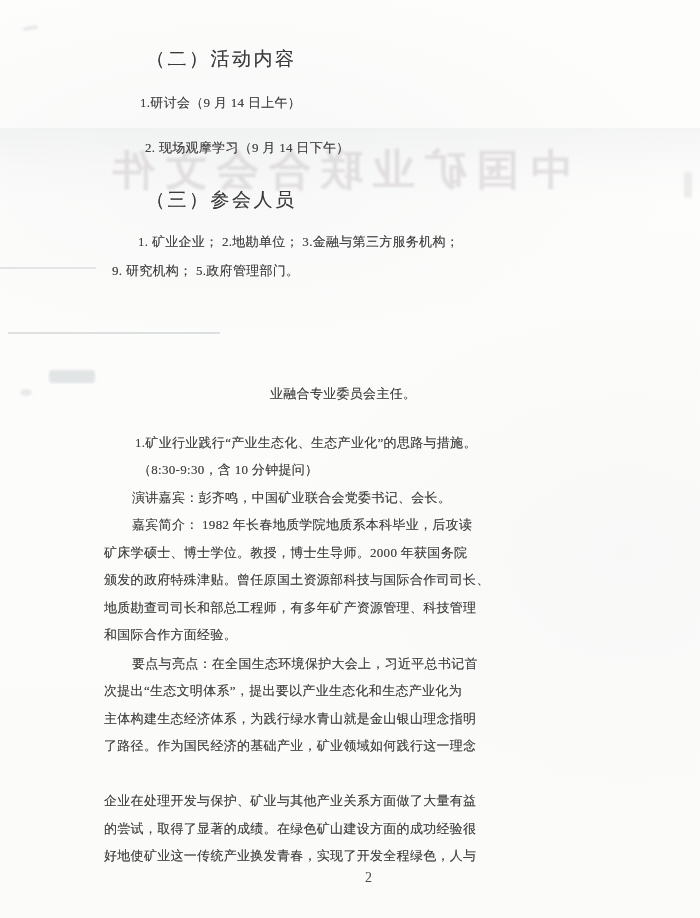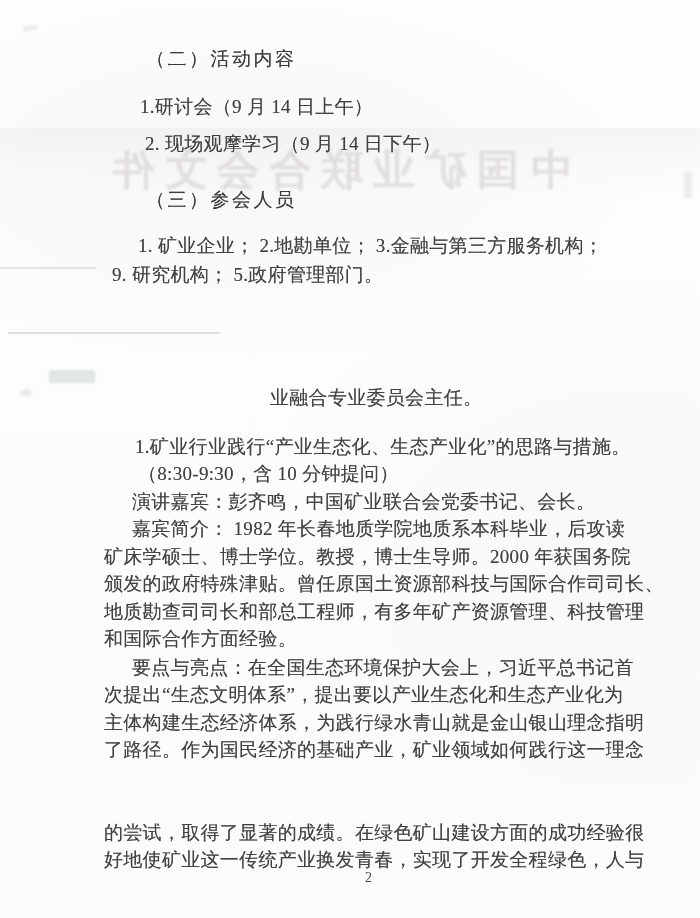--- a/index.html
+++ b/index.html
@@ -7,21 +7,21 @@
     position:relative; width:700px; height:918px; overflow:hidden;
     background:
       radial-gradient(ellipse 620px 280px at 32% 18%, rgba(226,230,230,0.22), transparent 70%),
       radial-gradient(ellipse 500px 400px at 85% 60%, rgba(230,235,232,0.18), transparent 75%),
       linear-gradient(#fdfdfc, #fbfbfa);
     font-family:"Liberation Serif","DejaVu Serif",serif;
     padding-left:38px;
   }
   .ln {
     position:absolute; white-space:nowrap;
-    color:#424242; font-size:19px; letter-spacing:0.3px;
+    color:#424242; font-size:13px; letter-spacing:0.3px;
     text-shadow:0 0 0.5px rgba(70,70,70,0.55);
   }
   .kai { font-size:19px; letter-spacing:2.5px; color:#3b3b3b; }
   .bold-head {
     font-family:"Liberation Sans","DejaVu Sans",sans-serif;
     font-weight:bold; font-size:20px; color:#323232; letter-spacing:0.5px;
   }
   .pagenum {
     position:absolute; left:0; top:870px; width:100%;
     text-align:center; font-size:14px; color:#4a4a4a; letter-spacing:1px;
@@ -60,21 +60,21 @@
   <div class="scanline-a"></div>
   <div class="scanline-b"></div>
   <div class="smudge-a"></div>
   <div class="smudge-b"></div>
   <div class="smudge-c"></div>
   <div class="smudge-d"></div>
   <div class="edge-tint"></div>
 
   <div class="ln kai" style="left:146px; top:46px">（二）活动内容</div>
   <div class="ln" style="left:140px; top:94px">1.研讨会（9 月 14 日上午）</div>
-  <div class="ln" style="left:145px; top:131px">2. 现场观摩学习（9 月 14 日下午）</div>
+  <div class="ln" style="left:145px; top:139px">2. 现场观摩学习（9 月 14 日下午）</div>
 
   <div class="ln kai" style="left:146px; top:187px">（三）参会人员</div>
   <div class="ln" style="left:138px; top:233px">1. 矿业企业；  2.地勘单位；  3.金融与第三方服务机构；</div>
   <div class="ln" style="left:112px; top:262px">9.  研究机构；  5.政府管理部门。</div>
 
   <div class="ln" style="left:270px; top:385px">业融合专业委员会主任。</div>
 
   <div class="ln" style="left:135px; top:434px">1.矿业行业践行“产业生态化、生态产业化”的思路与措施。</div>
   <div class="ln" style="left:138px; top:461px">（8:30-9:30，含 10 分钟提问）</div>
   <div class="ln" style="left:132px; top:489px">演讲嘉宾：彭齐鸣，中国矿业联合会党委书记、会长。</div>
@@ -82,17 +82,18 @@
   <div class="ln" style="left:132px; top:516px">嘉宾简介： 1982 年长春地质学院地质系本科毕业，后攻读</div>
   <div class="ln" style="left:104px; top:544px">矿床学硕士、博士学位。教授，博士生导师。2000 年获国务院</div>
   <div class="ln" style="left:104px; top:571px">颁发的政府特殊津贴。曾任原国土资源部科技与国际合作司司长、</div>
   <div class="ln" style="left:104px; top:599px">地质勘查司司长和部总工程师，有多年矿产资源管理、科技管理</div>
   <div class="ln" style="left:104px; top:626px">和国际合作方面经验。</div>
 
   <div class="ln" style="left:132px; top:655px">要点与亮点：在全国生态环境保护大会上，习近平总书记首</div>
   <div class="ln" style="left:104px; top:682px">次提出“生态文明体系”，提出要以产业生态化和生态产业化为</div>
   <div class="ln" style="left:104px; top:710px">主体构建生态经济体系，为践行绿水青山就是金山银山理念指明</div>
   <div class="ln" style="left:104px; top:737px">了路径。作为国民经济的基础产业，矿业领域如何践行这一理念</div>
+  <div class="ln" style="left:104px; top:792px">企业在处理开发与保护、矿业与其他产业关系方面做了大量有益</div>
   <div class="ln" style="left:104px; top:820px">的尝试，取得了显著的成绩。在绿色矿山建设方面的成功经验很</div>
   <div class="ln" style="left:104px; top:847px">好地使矿业这一传统产业换发青春，实现了开发全程绿色，人与</div>
 
   <div class="pagenum">2</div>
 </div>
 
 </body></html>

